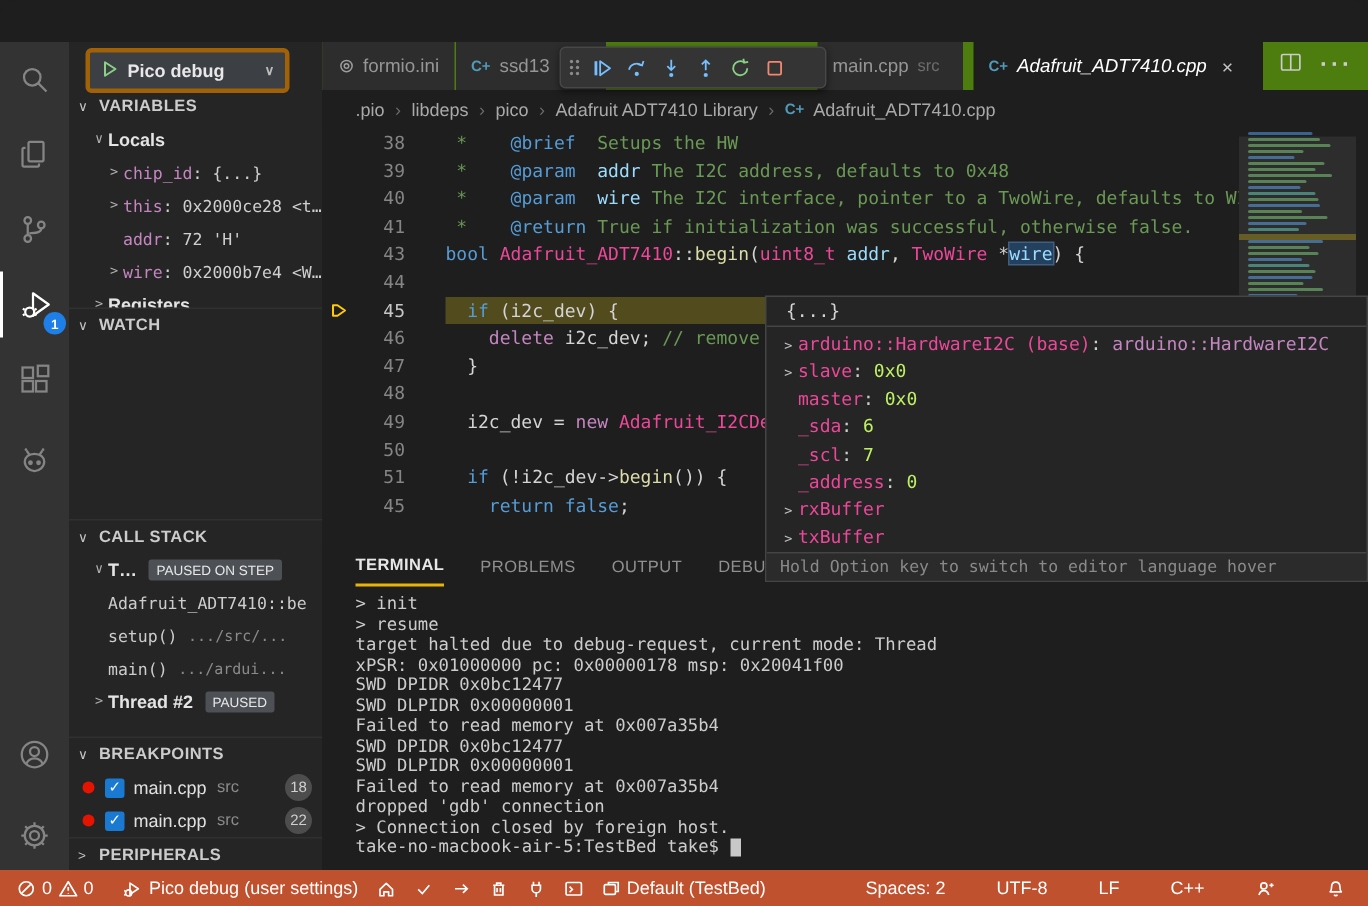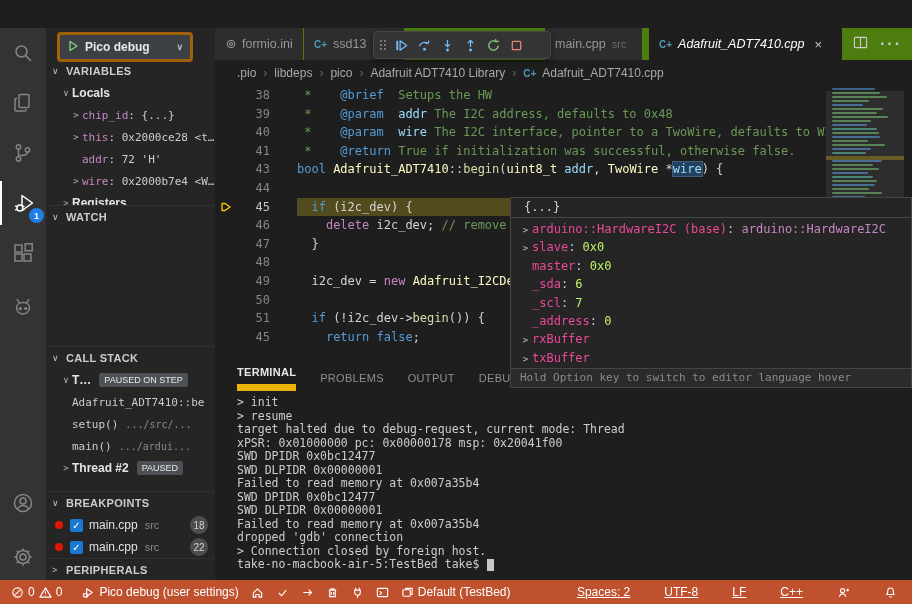--- a/index.html
+++ b/index.html
@@ -64,21 +64,21 @@
   .breadcrumb .sep{color:#6a6a6a;margin:0 7px;font-size:12px;}
   
   .code{position:absolute;left:0;top:58px;right:0;height:279px;overflow:hidden;}
   .code-line{display:flex;height:18.6px;line-height:18.6px;font-family:"DejaVu Sans Mono",monospace;font-size:12px;white-space:pre;}
   .bp-margin{width:22px;flex:none;display:flex;align-items:center;justify-content:center;}
   .gutter{width:33px;flex:none;text-align:right;color:#858585;}
   .code-text{margin-left:27px;flex:1;color:#d4d4d4;}
   .code-line.current .code-text{background:#514b1d;}
   .code-line.current .gutter{color:#c6c6c6;}
   .tk-c{color:#6a9955}.tk-d{color:#569cd6}.tk-p{color:#d4d4d4}.tk-k{color:#569cd6}.tk-m{color:#c586c0}
-  .tk-t{color:#fef9c3}.tk-f{color:#dcdcaa}.tk-n{color:#9cdcfe}
+  .tk-t{color:#ec4899}.tk-f{color:#dcdcaa}.tk-n{color:#9cdcfe}
   .tk-w{color:#9cdcfe;background:#24405f;box-shadow:0 0 0 1px #3f5e80;}
   
   .minimap{position:absolute;right:8px;top:58px;width:78px;height:270px;background:#1e1e1e;z-index:5;}
   .mm-bar{height:2px;margin:2px 0 2px 6px;border-radius:1px;}
   .mm-g{background:#4b7a4b}.mm-b{background:#39628c}.mm-t{background:#3d7a6e}
   .mm-slider{position:absolute;left:0;right:0;top:5px;height:118px;background:rgba(255,255,255,.07);}
   .mm-current{position:absolute;left:0;right:0;top:70px;height:4px;background:#665c25;}
   .overview{position:absolute;right:0;top:58px;width:8px;height:279px;background:#1e1e1e;z-index:5;}
   
   .hover-popup{position:absolute;left:295px;top:169px;width:402px;height:191px;background:#252526;
@@ -87,29 +87,29 @@
   .hover-rows{position:absolute;top:20px;left:0;right:0;bottom:18px;overflow:hidden;padding-top:2px;}
   .hv-row{height:18.4px;line-height:18.4px;font-size:12px;white-space:nowrap;}
   .hv-row .chev{display:inline-block;width:13px;margin-left:8px;color:#c0c0c0;font-size:9px;text-align:center;}
   .hv-name{color:#ec4899}.hv-sep{color:#cccccc}.hv-num{color:#bef264}.hv-type{color:#c586c0}
   .hover-foot{position:absolute;left:0;right:0;bottom:0;height:18px;line-height:18px;background:#2b2b2c;
     border-top:1px solid #454545;color:#8a8a8a;font-size:11px;padding-left:9px;}
   
   .panel{position:absolute;left:0;right:0;top:337px;bottom:0;background:#1e1e1e;}
   .panel-tabs{height:26px;display:flex;align-items:flex-end;padding-left:22px;gap:24px;}
   .ptab{font-size:11px;letter-spacing:.3px;color:#8f8f8f;padding-bottom:6px;border-bottom:1px solid transparent;}
-  .ptab.active{color:#e7e7e7;border-bottom:7px solid #eab308;font-weight:bold;}
+  .ptab.active{color:#e7e7e7;border-bottom:2px solid #eab308;font-weight:bold;}
   .term{padding:5px 0 0 22px;font-family:"DejaVu Sans Mono",monospace;font-size:11.5px;line-height:13.5px;color:#cccccc;white-space:pre;}
   .cursor{display:inline-block;width:7px;height:12px;background:#c8c8c8;vertical-align:text-bottom;margin-left:1px;}
   
   .statusbar{position:absolute;left:0;right:0;bottom:0;height:24px;background:#bf512f;color:#ffffff;
     display:flex;align-items:center;font-size:12px;}
   .sb-item{display:flex;align-items:center;gap:4px;padding:0 5px;white-space:nowrap;}
   .sb-left{display:flex;align-items:center;padding-left:6px;gap:2px;}
-  .sb-right{display:flex;align-items:center;margin-left:auto;padding-right:10px;gap:24px;text-decoration:underline;}
+  .sb-right{display:flex;align-items:center;margin-left:auto;padding-right:10px;gap:24px;}
   .sb-item svg{stroke:#fff;fill:none;stroke-width:1.2}
   .icon12{width:13px;height:13px}
 </style>
 </head>
 <body>
 
 <div class="window">
 
 
   <div class="activitybar">

